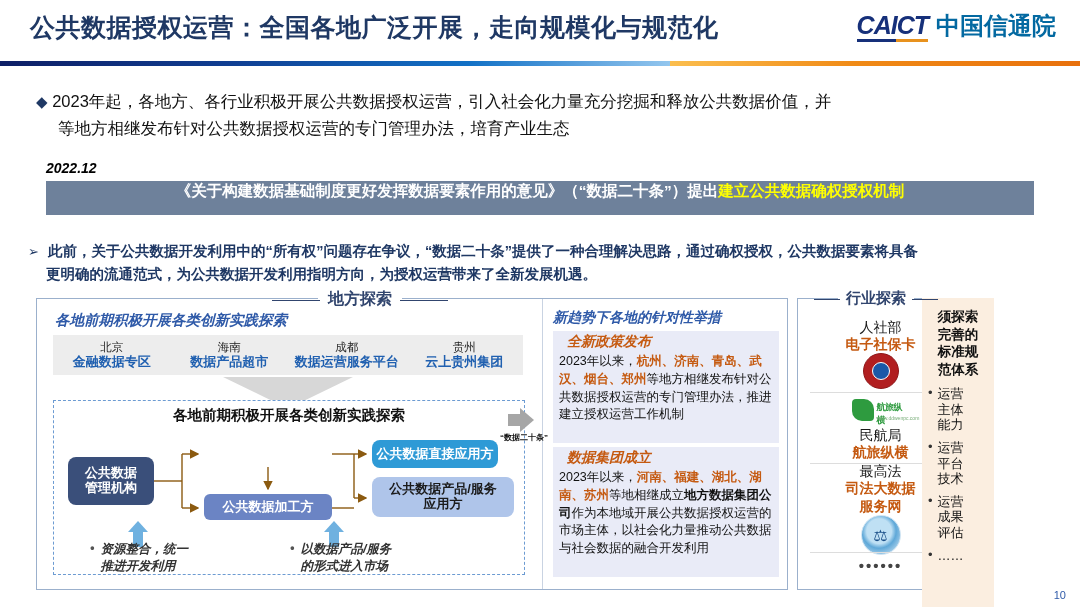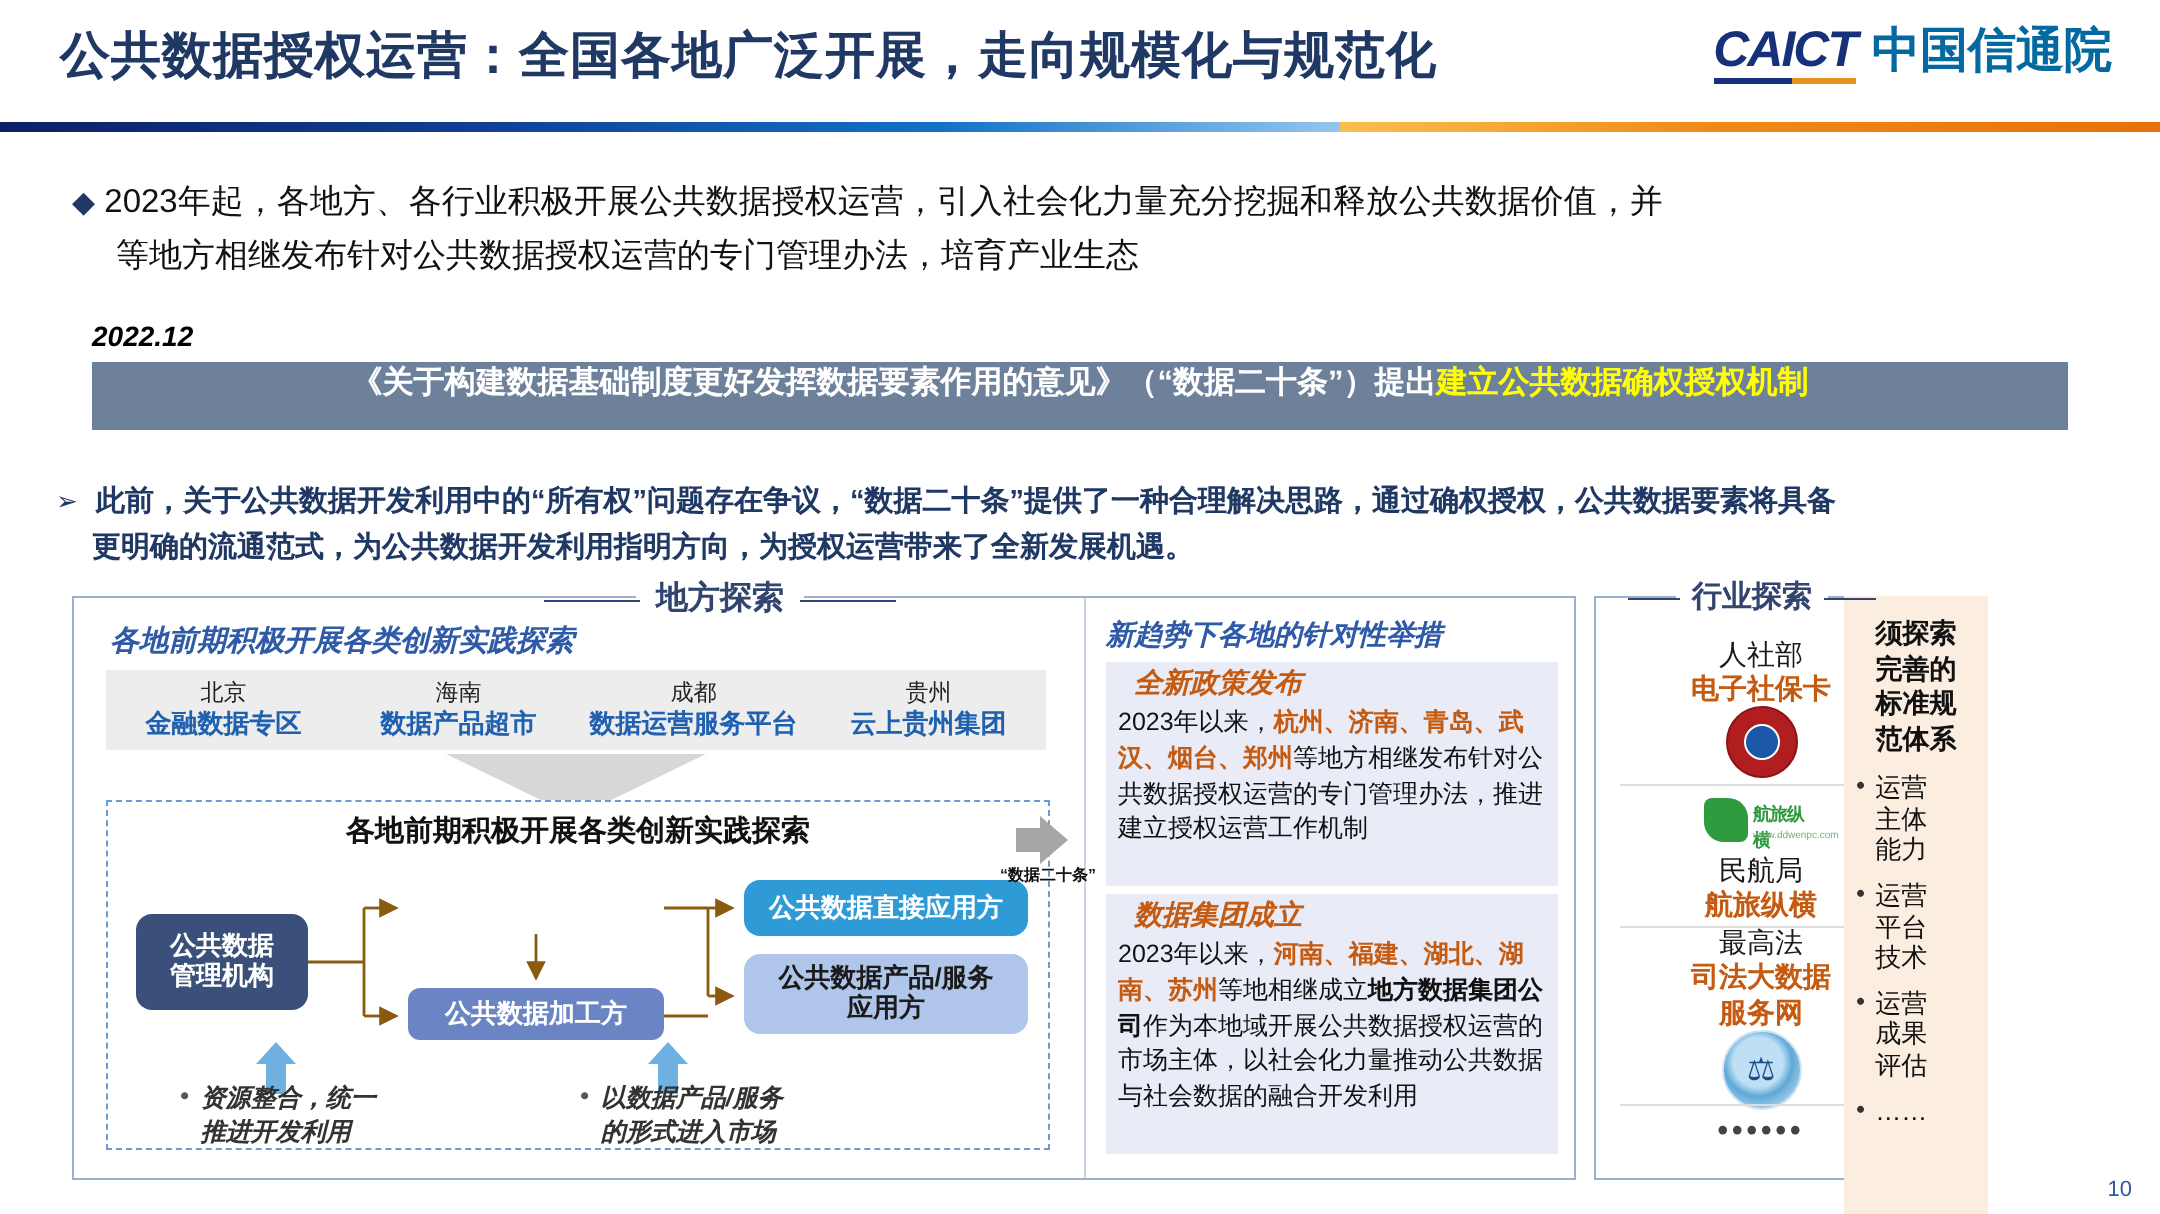--- a/index.html
+++ b/index.html
@@ -113,21 +113,21 @@
   }
 
   .nodebox { position:absolute; display:flex; align-items:center; justify-content:center;
              text-align:center; font-weight:bold; color:#fff; line-height:1.15; }
   .n-mgmt { left:14px; top:56px; width:86px; height:48px; background:#3A4F7A;
             border-radius:8px; font-size:13px; }
   .n-op  { left:150px; top:40px; width:128px; height:26px; background:#2176D2;
            border-radius:6px; font-size:13px; }
   .n-proc{ left:150px; top:93px; width:128px; height:26px; background:#6B84C4;
            border-radius:6px; font-size:13px; }
-  .n-dir { left:318px; top:39px; width:142px; height:28px; background:#2E9AD6;
+  .n-dir { left:318px; top:39px; width:126px; height:28px; background:#2E9AD6;
            border-radius:8px; font-size:13px; }
   .n-prod{ left:318px; top:76px; width:142px; height:40px; background:#AFC5EA;
            border-radius:8px; font-size:13px; color:#1B1B1B; }
 
   .notes { position:absolute; left:18px; top:140px; width:440px;
            display:flex; font-size:12.5px; font-style:italic; font-weight:bold;
            color:#333; }
   .note { display:flex; gap:6px; }
   .note:nth-child(1){ width:200px; margin-left:18px;}
   .note:nth-child(2){ width:220px; }

